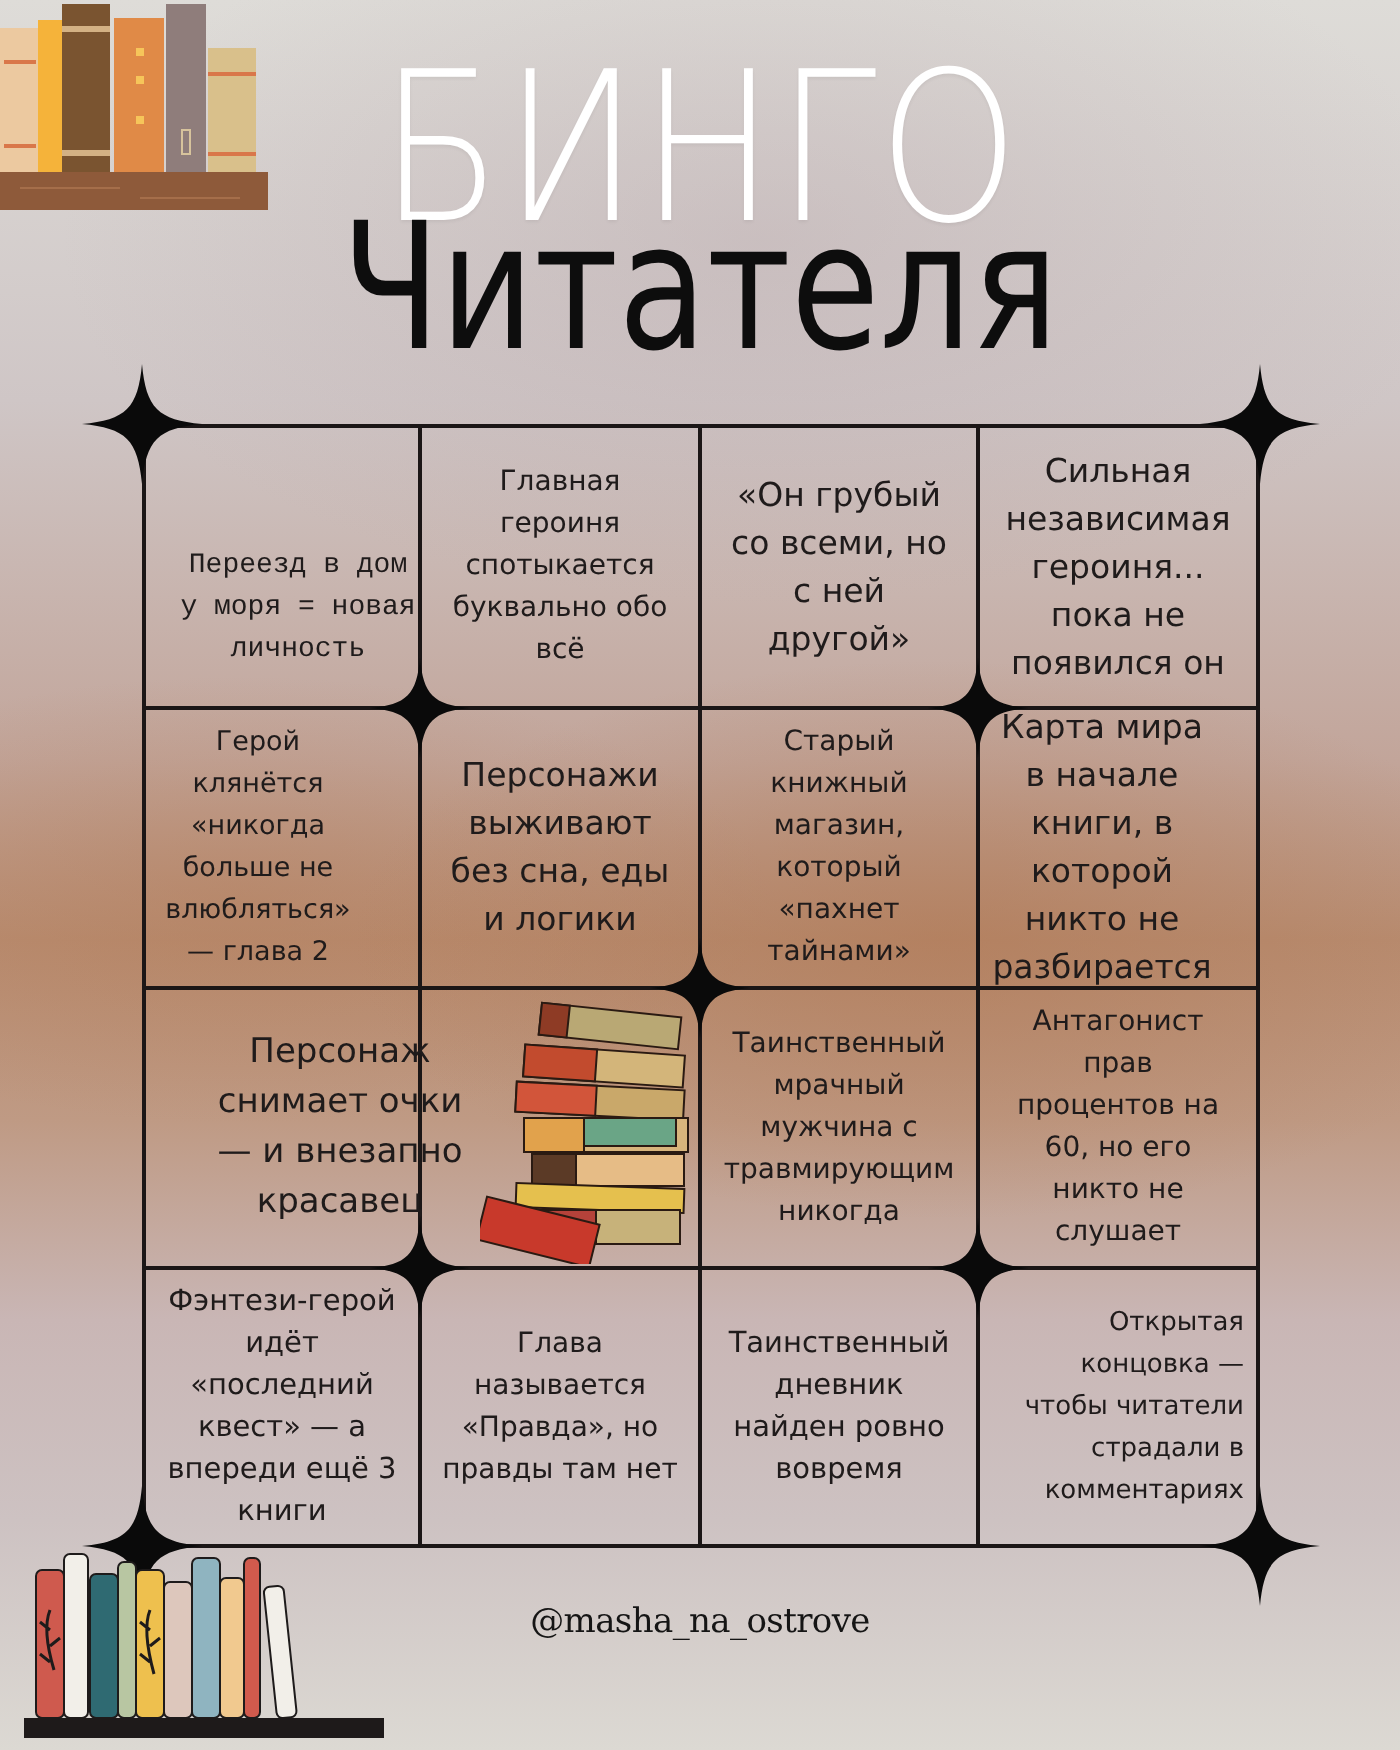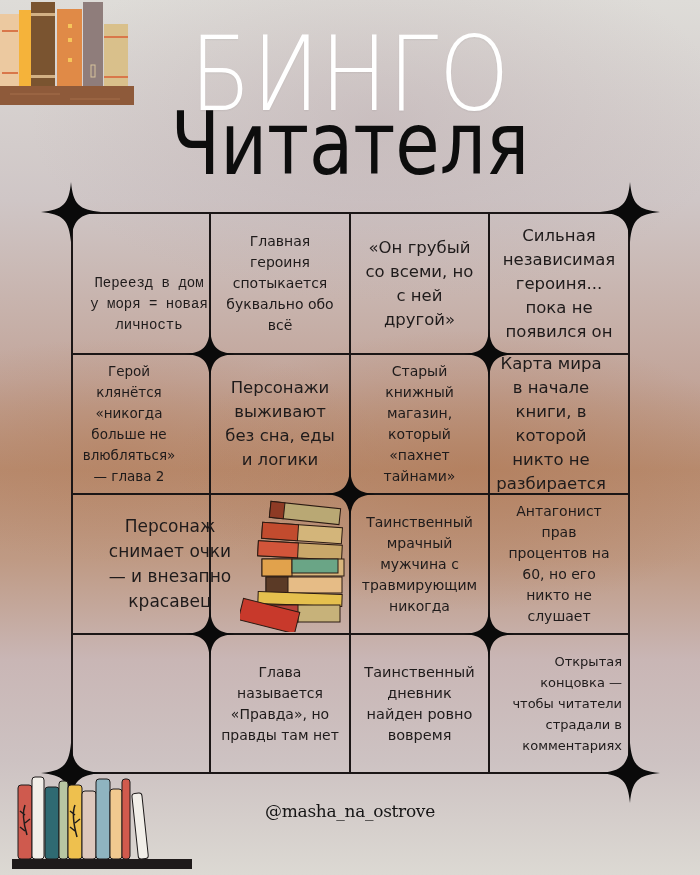--- a/index.html
+++ b/index.html
@@ -100,20 +100,21 @@
     <div class="cell small" style="left:2px;top:143px;width:112px;height:138px;border-radius:10px;">Герой клянётся «никогда больше не влюбляться» — глава 2</div>
     <div class="cell big" style="left:140px;top:143px;width:138px;height:138px;">Персонажи выживают без сна, еды и логики</div>
     <div class="cell" style="left:280px;top:143px;width:137px;height:138px;padding:4px 18px;">Старый книжный магазин, который «пахнет тайнами»</div>
     <div class="cell big" style="left:419px;top:143px;width:122px;height:138px;padding:4px 10px;">Карта мира в начале книги, в которой никто не разбирается</div>
 
     <div class="cell big" style="left:2px;top:283px;width:136px;height:138px;font-size:17px;line-height:25px;padding:4px 6px;margin-left:29px;">Персонаж снимает очки — и внезапно красавец</div>
     <div class="cell" style="left:140px;top:283px;width:138px;height:138px;"></div>
     <div class="cell" style="left:280px;top:283px;width:137px;height:138px;padding:4px 6px;">Таинственный мрачный мужчина с травмирующим никогда</div>
     <div class="cell" style="left:419px;top:283px;width:138px;height:138px;padding:4px 12px;">Антагонист прав процентов на 60, но его никто не слушает</div>
 
+    <div class="cell" style="left:2px;top:423px;width:136px;height:137px;padding:4px 4px;font-size:14.5px;">Фэнтези-герой идёт «последний квест» — а впереди ещё 3 книги</div>
     <div class="cell" style="left:140px;top:423px;width:138px;height:137px;padding:4px 8px;">Глава называется «Правда», но правды там нет</div>
     <div class="cell" style="left:280px;top:423px;width:137px;height:137px;padding:4px 6px;font-size:14.5px;">Таинственный дневник найден ровно вовремя</div>
     <div class="cell small" style="left:419px;top:423px;width:138px;height:137px;padding:4px 6px;font-size:13px;text-align:right;">Открытая концовка — чтобы читатели страдали в комментариях</div>
   </div>
 
   <svg class="books-img" viewBox="0 0 110 135">
     <g stroke="#2a1a12" stroke-width="1">
       <rect x="30" y="8" width="70" height="16" fill="#b9a874" transform="rotate(6 65 16)"></rect>
       <rect x="30" y="8" width="14" height="16" fill="#8e3b25" transform="rotate(6 65 16)"></rect>
       <rect x="22" y="28" width="80" height="16" fill="#d3b57a" transform="rotate(4 62 36)"></rect>

